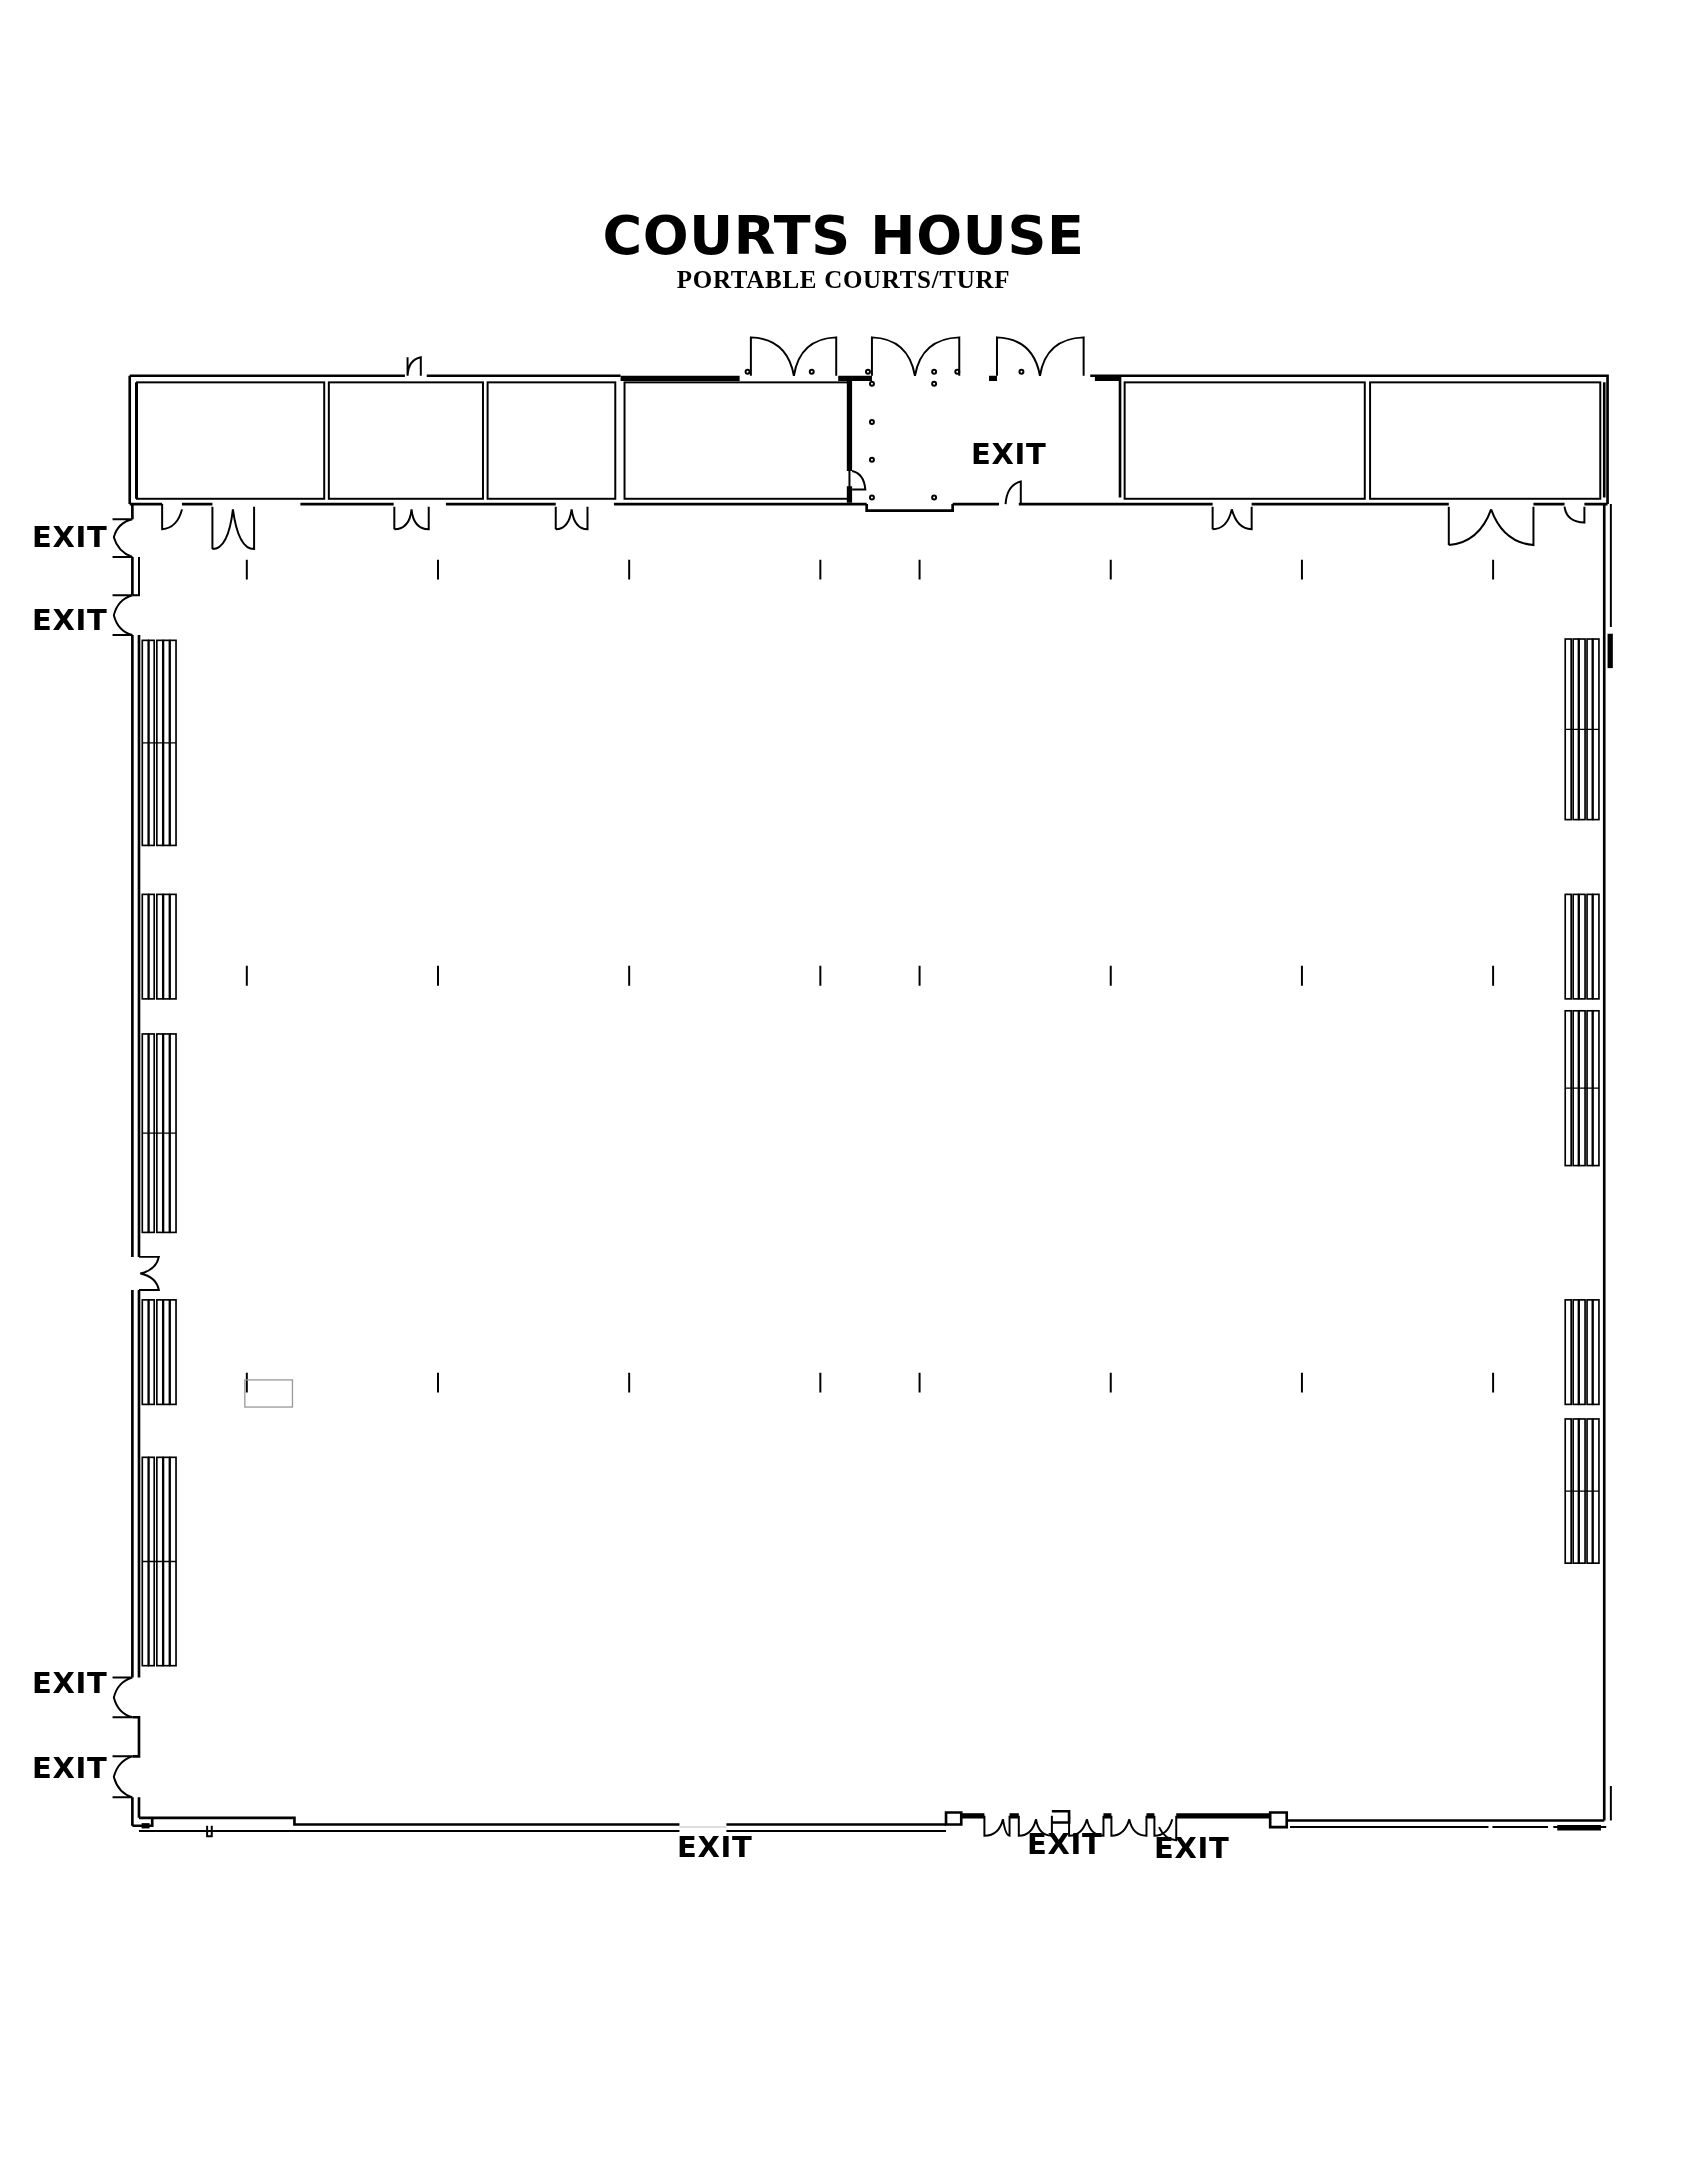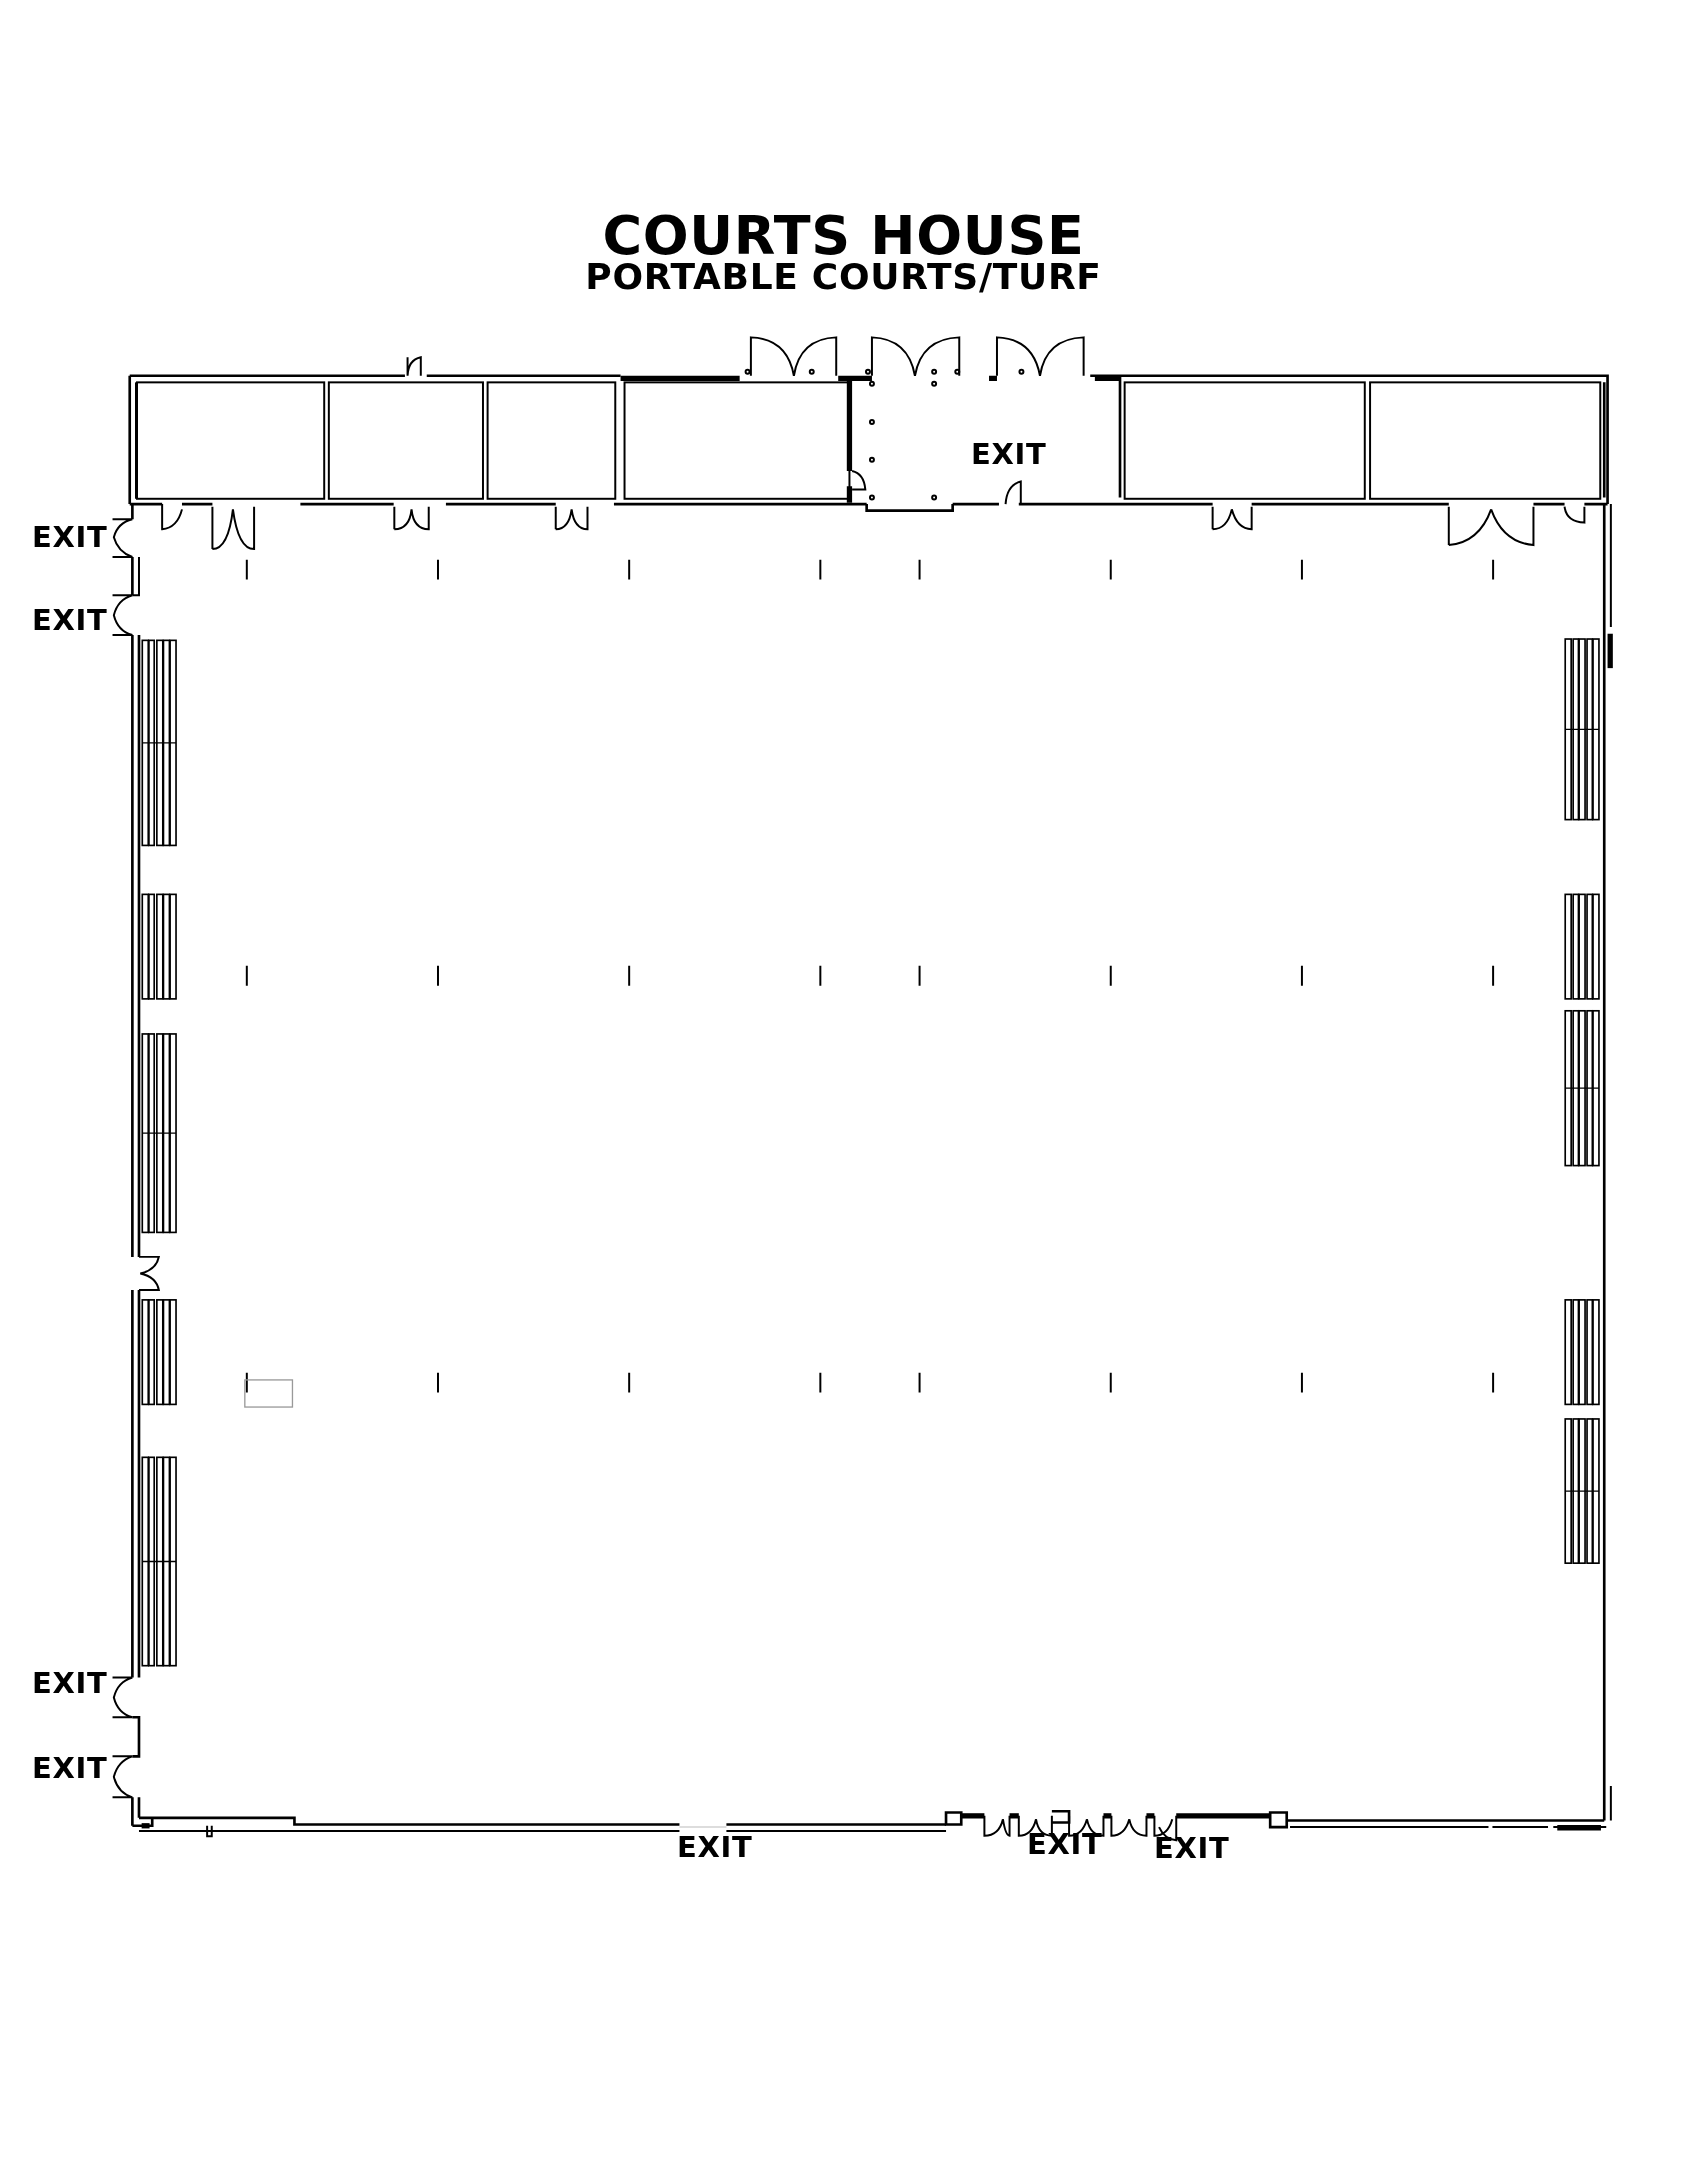--- a/index.html
+++ b/index.html
@@ -1,19 +1,19 @@
 <!DOCTYPE html>
 <html style="font-size:10.6px"><head>
 <meta charset="utf-8">
 <style>
   html, body { margin:0; padding:0; background:#ffffff; }
   body { width:1687px; height:2183px; position:relative; overflow:hidden; font-family:"DejaVu Sans", "Liberation Sans", sans-serif; }
   .title { position:absolute; left:0; width:1687px; text-align:center; font-weight:bold; color:#000; letter-spacing:0.7px; }
   .title-main { top:204px; font-size:54px; }
-  .title-sub { top:256px; font-size:36px; }
+  .title-sub { top:266px; font-size:25px;font-family:Liberation Serif, serif; }
   .exit-label { position:absolute; font-weight:bold; font-size:29px; color:#000; letter-spacing:0.7px; }
   svg.plan { position:absolute; left:0; top:0; }
   .wall { fill:none; stroke:#000; stroke-width:4; }
   .thin { fill:none; stroke:#000; stroke-width:3; }
   .door { fill:none; stroke:#000; stroke-width:3; }
   .heavy { fill:none; stroke:#000; stroke-width:8; }
 </style>
 </head>
 <body>
 

